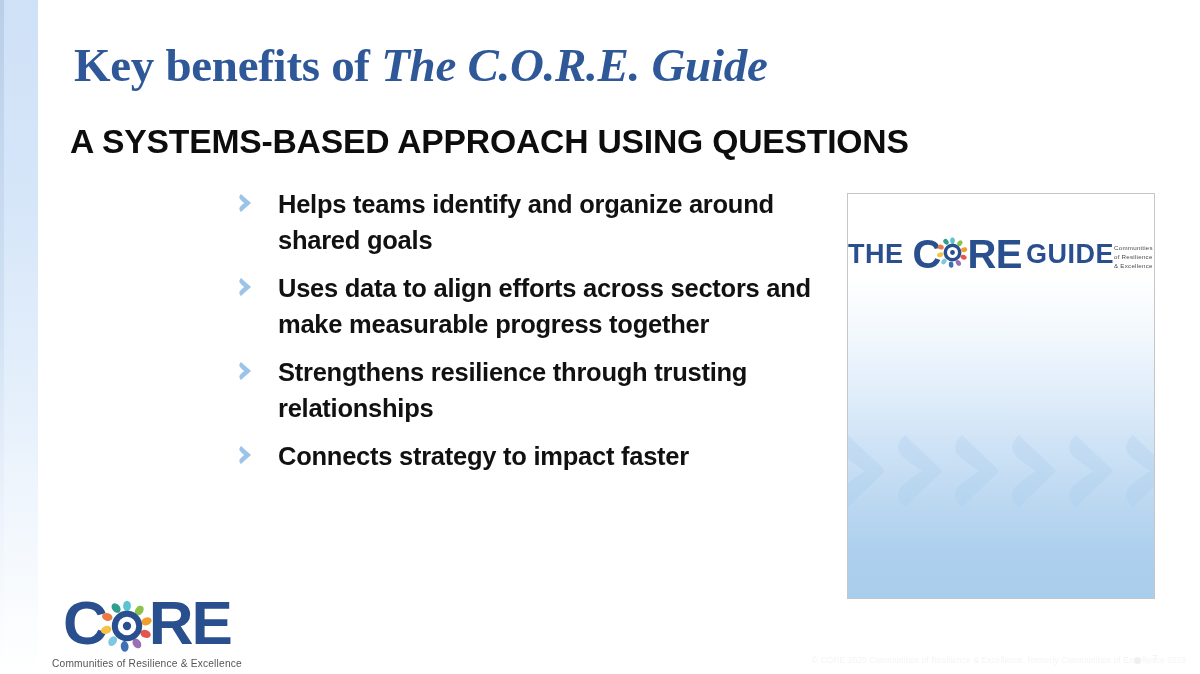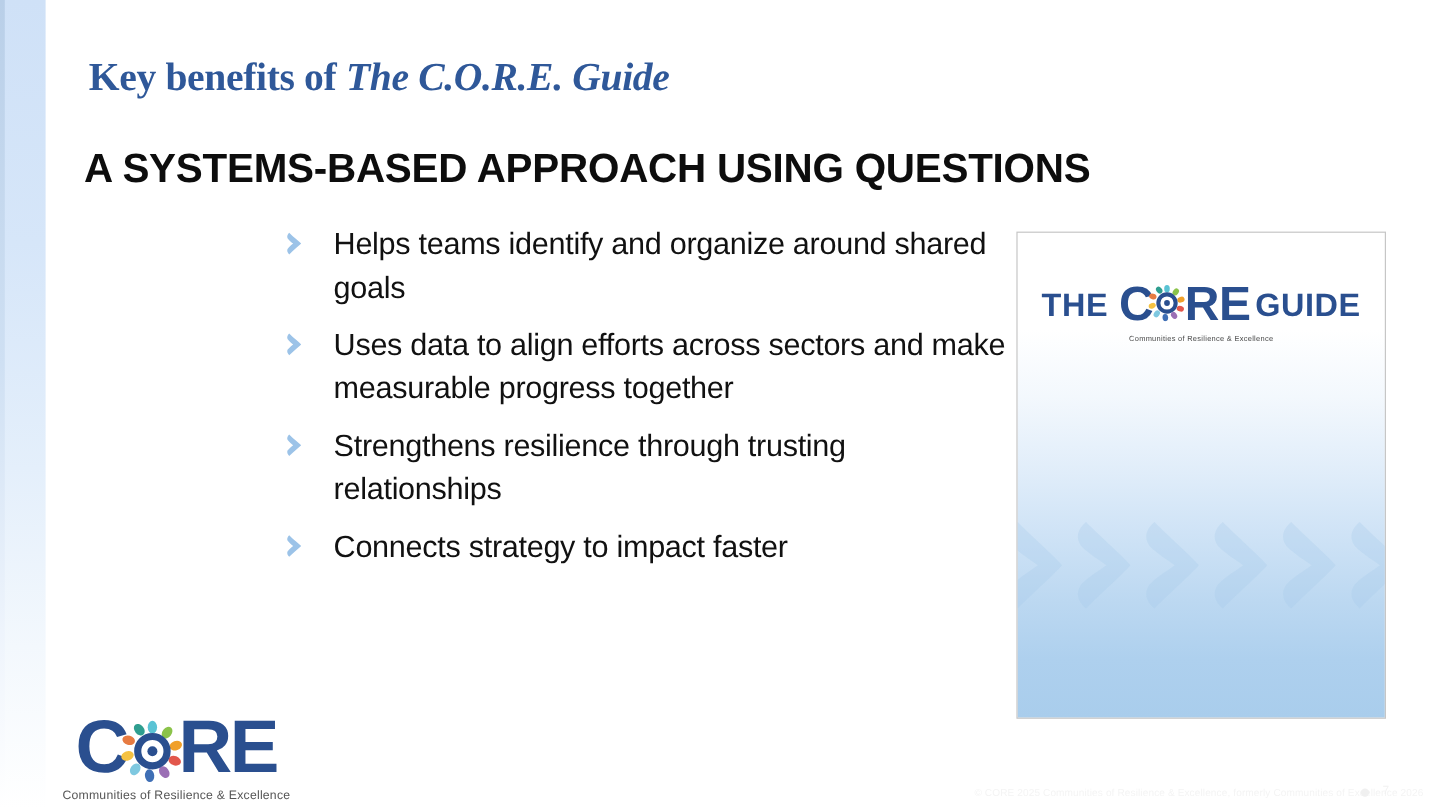--- a/index.html
+++ b/index.html
@@ -18,21 +18,21 @@
   #left-strip-edge {
     position:absolute; left:0; top:0; width:4px; height:674px;
     background:linear-gradient(180deg,#b9cfe8 0%,#cfe0f3 45%,#eef4fc 78%,#ffffff 100%);
   }
 
   
   #title {
     position:absolute; left:74px; top:36px;
     font-family:"Liberation Serif", serif;
     font-weight:700;
-    font-size:33px;
+    font-size:47px;
     line-height:58px;
     color:#2f5899;
     letter-spacing:-0.3px;
     white-space:nowrap;
   }
   #title .ital { font-style:italic; }
 
   #subtitle {
     position:absolute; left:70px; top:120px;
     font-family:"Liberation Sans", sans-serif;
@@ -50,21 +50,21 @@
   #benefits-list {
     position:absolute; left:238px; top:186px; width:600px;
     list-style:none;
   }
   .benefit-item {
     position:relative;
     padding-left:40px;
     margin-bottom:12px;
     font-size:25.5px;
     line-height:36px;
-    font-weight:400;
+    font-weight:700;
     color:#111111;
     letter-spacing:-0.25px;
   }
   .benefit-marker {
     position:absolute; left:0; top:2px;
     width:22px; height:30px;
     color:#9cc3e8;
     font-size:26px;
     line-height:30px;
     font-weight:700;
@@ -86,21 +86,21 @@
   #cover-watermarks {
     position:absolute; left:-10px; top:238px;
     width:330px; height:78px;
     display:flex; gap:5px;
     opacity:0.55;
   }
   .wm-chev { flex:0 0 auto; }
 
   #cover-logo {
     position:absolute; left:0; top:40px; width:100%;
-    display:flex; flex-direction:column; align-items:center;
+    display:flex; align-items:center;
   }
   #cover-logo-row {
     display:flex; align-items:center; justify-content:center;
     gap:0px;
   }
   .cover-word {
     font-family:"Liberation Sans", sans-serif;
     font-weight:700;
     font-size:27px;
     line-height:30px;

